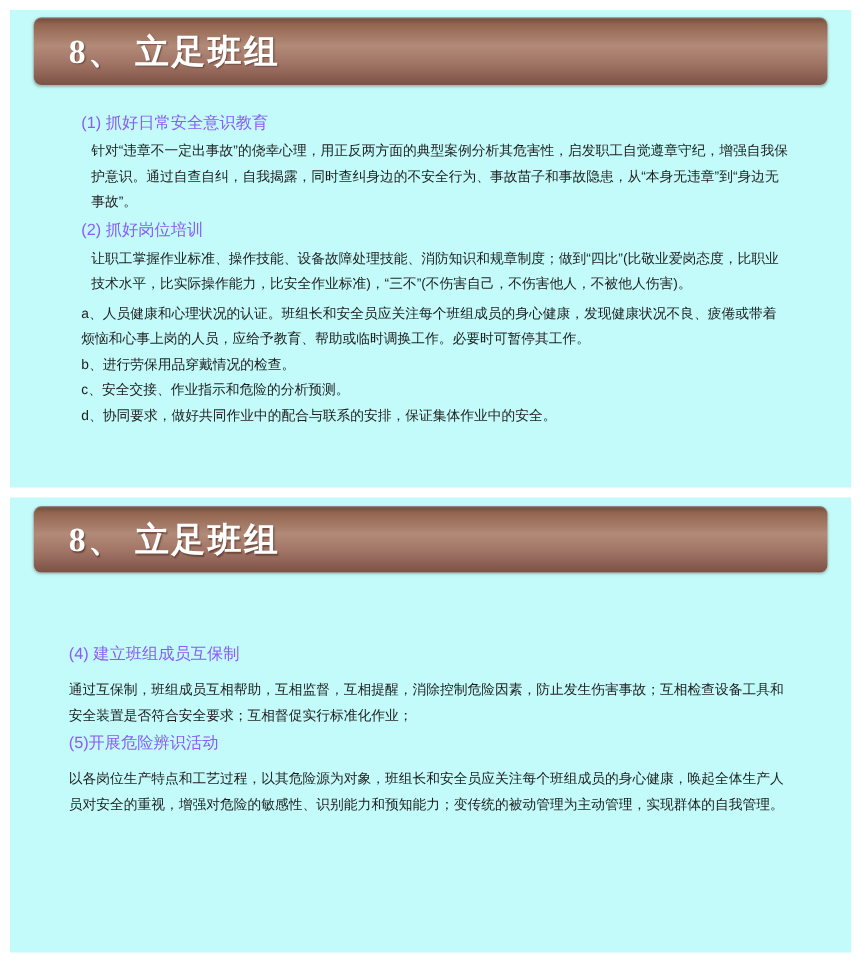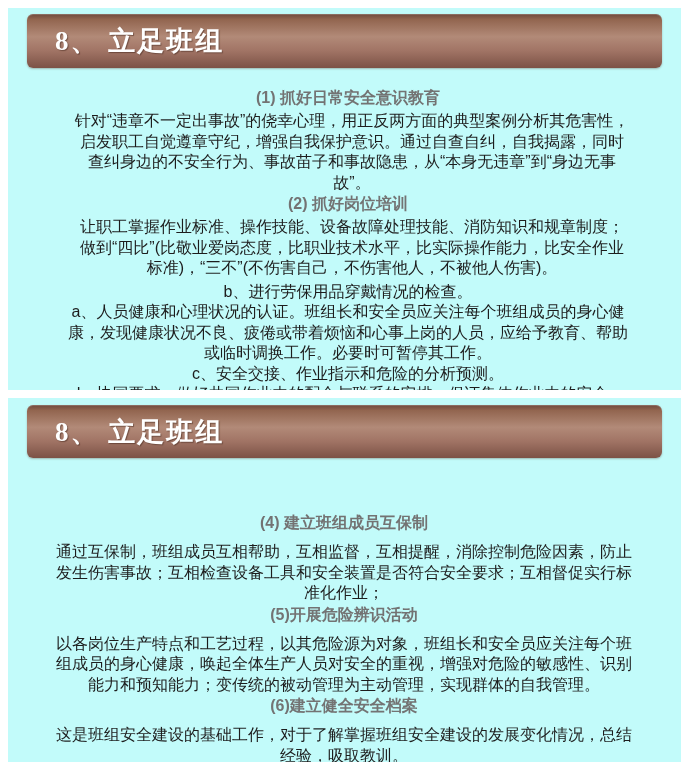--- a/index.html
+++ b/index.html
@@ -10,21 +10,20 @@
     background: #ffffff;
     font-family: "Liberation Sans", "DejaVu Sans", sans-serif;
   }
   .page {
     width: 689px;
     height: 779px;
     padding: 8px;
     display: flex;
     flex-direction: column;
     gap: 8px;
-    text-align: center;
   }
   .panel {
     width: 673px;
     background: #c2fbfa;
     overflow: hidden;
   }
   .panel-a { height: 382px; }
   .panel-b { height: 364px; }
 
   .title-bar {
@@ -57,30 +56,30 @@
   .content-a { padding: 22px 50px 0 57px; }
   .content-b { padding: 42px 48px 0 47px; }
 
   .sec { margin-top: 3px; }
   .content-a .sec:first-child { margin-top: 0; }
   .content-b .sec { }
   .content-b .sec:first-child { margin-top: 15px; }
 
   .sec-heading {
     margin: 0 0 6px 0;
-    font-size: 16px;
-    font-weight: bold;
-    color: #737373;
+    font-size: 13px;
+    font-weight: normal;
+    color: #8b5cf6;
     line-height: 15px;
   }
   .content-b .sec-heading { margin-bottom: 12px; }
 
   .para, .item {
     margin: 0;
-    font-size: 16px;
+    font-size: 11px;
     line-height: 20.5px;
     color: #1d1d1d;
   }
   .content-a .para { margin-left: 8px; }
   .item { margin-left: 0; }
 </style>
 </head>
 <body>
 
 <div class="page">
@@ -95,22 +94,22 @@
         <h2 class="sec-heading">(1) 抓好日常安全意识教育</h2>
         <p class="para">针对“违章不一定出事故”的侥幸心理，用正反两方面的典型案例分析其危害性，启发职工自觉遵章守纪，增强自我保护意识。通过自查自纠，自我揭露，同时查纠身边的不安全行为、事故苗子和事故隐患，从“本身无违章”到“身边无事故”。</p>
       </div>
 
       <div class="sec">
         <h2 class="sec-heading">(2) 抓好岗位培训</h2>
         <p class="para">让职工掌握作业标准、操作技能、设备故障处理技能、消防知识和规章制度；做到“四比”(比敬业爱岗态度，比职业技术水平，比实际操作能力，比安全作业标准)，“三不”(不伤害自己，不伤害他人，不被他人伤害)。</p>
       </div>
 
       <div class="sec">
+        <p class="item">a、人员健康和心理状况的认证。班组长和安全员应关注每个班组成员的身心健康，发现健康状况不良、疲倦或带着烦恼和心事上岗的人员，应给予教育、帮助或临时调换工作。必要时可暂停其工作。</p>
         <p class="item">b、进行劳保用品穿戴情况的检查。</p>
-        <p class="item">a、人员健康和心理状况的认证。班组长和安全员应关注每个班组成员的身心健康，发现健康状况不良、疲倦或带着烦恼和心事上岗的人员，应给予教育、帮助或临时调换工作。必要时可暂停其工作。</p>
         <p class="item">c、安全交接、作业指示和危险的分析预测。</p>
         <p class="item">d、协同要求，做好共同作业中的配合与联系的安排，保证集体作业中的安全。</p>
       </div>
 
     </div>
   </section>
 
   <section class="panel panel-b">
     <header class="title-bar">
       <h1 class="slide-title">8、 立足班组</h1>
@@ -120,21 +119,17 @@
       <div class="sec">
         <h2 class="sec-heading">(4) 建立班组成员互保制</h2>
         <p class="para">通过互保制，班组成员互相帮助，互相监督，互相提醒，消除控制危险因素，防止发生伤害事故；互相检查设备工具和安全装置是否符合安全要求；互相督促实行标准化作业；</p>
       </div>
 
       <div class="sec">
         <h2 class="sec-heading">(5)开展危险辨识活动</h2>
         <p class="para">以各岗位生产特点和工艺过程，以其危险源为对象，班组长和安全员应关注每个班组成员的身心健康，唤起全体生产人员对安全的重视，增强对危险的敏感性、识别能力和预知能力；变传统的被动管理为主动管理，实现群体的自我管理。</p>
       </div>
 
-      <div class="sec">
-        <h2 class="sec-heading">(6)建立健全安全档案</h2>
-        <p class="para">这是班组安全建设的基础工作，对于了解掌握班组安全建设的发展变化情况，总结经验，吸取教训。</p>
-      </div>
 
     </div>
   </section>
 
 </div>
 
 </body></html>

